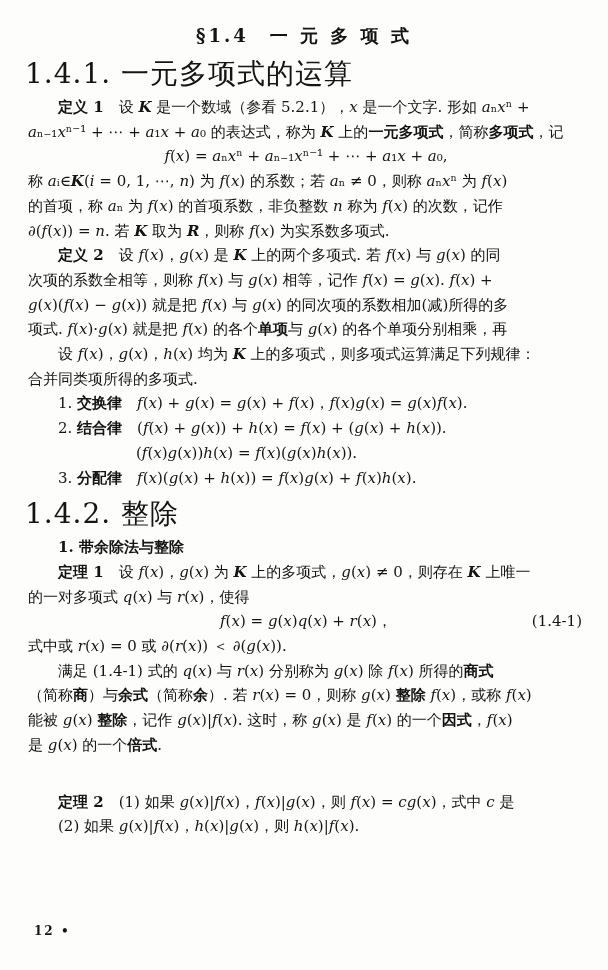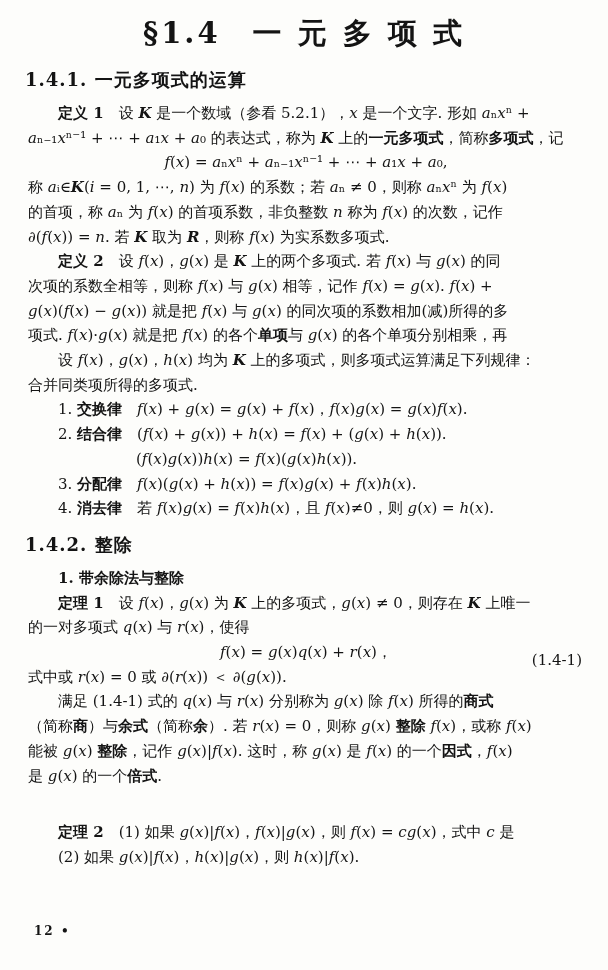--- a/index.html
+++ b/index.html
@@ -6,43 +6,43 @@
   .page {
     position:relative;
     width:608px; height:970px;
     margin:0 auto;
     background:#fdfdfb;
     color:#141414;
     font-family:"DejaVu Serif","Liberation Serif",serif;
     overflow:hidden;
   }
   .title {
-    padding-top:14px;
+    padding-top:24px;
     text-align:center;
-    font-size:29px;
+    font-size:18px;
     font-weight:700;
     letter-spacing:3px;
   }
   .content {
     margin:12px 24px 0 28px;
     font-size:15px;
     line-height:24.7px;
   }
   .content > div { white-space:nowrap; }
   .section-heading {
-    font-size:18px;
-    font-weight:700;
+    font-size:28px;
+    font-weight:400;
     letter-spacing:1px;
     margin:10px 0 7px -3px;
     line-height:28px;
   }
   .line { }
   .subheading { font-weight:700; }
   .formula { text-align:center; position:relative; }
-  .eqno { position:absolute; right:2px; top:8px; }
+  .eqno { position:absolute; right:2px; top:0; }
   i { font-style:italic; }
   b { font-weight:700; }
   .footer {
     position:absolute;
     left:34px; top:924px;
     font-size:12px;
     font-weight:700;
     letter-spacing:2px;
   }
 </style>
@@ -62,21 +62,20 @@
       <div class="line" style="padding-left: 2em;"><b>定义 2</b>　设 <i>f</i>(<i>x</i>)，<i>g</i>(<i>x</i>) 是 <b><i>K</i></b> 上的两个多项式. 若 <i>f</i>(<i>x</i>) 与 <i>g</i>(<i>x</i>) 的同</div>
       <div class="line">次项的系数全相等，则称 <i>f</i>(<i>x</i>) 与 <i>g</i>(<i>x</i>) 相等，记作 <i>f</i>(<i>x</i>) = <i>g</i>(<i>x</i>). <i>f</i>(<i>x</i>) +</div>
       <div class="line"><i>g</i>(<i>x</i>)(<i>f</i>(<i>x</i>) − <i>g</i>(<i>x</i>)) 就是把 <i>f</i>(<i>x</i>) 与 <i>g</i>(<i>x</i>) 的同次项的系数相加(减)所得的多</div>
       <div class="line">项式. <i>f</i>(<i>x</i>)·<i>g</i>(<i>x</i>) 就是把 <i>f</i>(<i>x</i>) 的各个<b>单项</b>与 <i>g</i>(<i>x</i>) 的各个单项分别相乘，再</div>
       <div class="line" style="padding-left: 2em;">设 <i>f</i>(<i>x</i>)，<i>g</i>(<i>x</i>)，<i>h</i>(<i>x</i>) 均为 <b><i>K</i></b> 上的多项式，则多项式运算满足下列规律：</div>
       <div class="line">合并同类项所得的多项式.</div>
       <div class="line" style="padding-left: 2em;">1. <b>交换律</b>　<i>f</i>(<i>x</i>) + <i>g</i>(<i>x</i>) = <i>g</i>(<i>x</i>) + <i>f</i>(<i>x</i>)，<i>f</i>(<i>x</i>)<i>g</i>(<i>x</i>) = <i>g</i>(<i>x</i>)<i>f</i>(<i>x</i>).</div>
       <div class="line" style="padding-left: 2em;">2. <b>结合律</b>　(<i>f</i>(<i>x</i>) + <i>g</i>(<i>x</i>)) + <i>h</i>(<i>x</i>) = <i>f</i>(<i>x</i>) + (<i>g</i>(<i>x</i>) + <i>h</i>(<i>x</i>)).</div>
       <div class="line" style="padding-left: 7.2em;">(<i>f</i>(<i>x</i>)<i>g</i>(<i>x</i>))<i>h</i>(<i>x</i>) = <i>f</i>(<i>x</i>)(<i>g</i>(<i>x</i>)<i>h</i>(<i>x</i>)).</div>
       <div class="line" style="padding-left: 2em;">3. <b>分配律</b>　<i>f</i>(<i>x</i>)(<i>g</i>(<i>x</i>) + <i>h</i>(<i>x</i>)) = <i>f</i>(<i>x</i>)<i>g</i>(<i>x</i>) + <i>f</i>(<i>x</i>)<i>h</i>(<i>x</i>).</div>
-      <div class="line" style="padding-left: 2em;">4. <b>消去律</b>　若 <i>f</i>(<i>x</i>)<i>g</i>(<i>x</i>) = <i>f</i>(<i>x</i>)<i>h</i>(<i>x</i>)，且 <i>f</i>(<i>x</i>)≠0，则 <i>g</i>(<i>x</i>) = <i>h</i>(<i>x</i>).</div>
       <div class="section-heading">1.4.2. 整除</div>
       <div class="subheading" style="padding-left: 2em;">1. 带余除法与整除</div>
       <div class="line" style="padding-left: 2em;"><b>定理 1</b>　设 <i>f</i>(<i>x</i>)，<i>g</i>(<i>x</i>) 为 <b><i>K</i></b> 上的多项式，<i>g</i>(<i>x</i>) ≠ 0，则存在 <b><i>K</i></b> 上唯一</div>
       <div class="line">的一对多项式 <i>q</i>(<i>x</i>) 与 <i>r</i>(<i>x</i>)，使得</div>
       <div class="formula"><i>f</i>(<i>x</i>) = <i>g</i>(<i>x</i>)<i>q</i>(<i>x</i>) + <i>r</i>(<i>x</i>)，<span class="eqno">(1.4-1)</span></div>
       <div class="line">式中或 <i>r</i>(<i>x</i>) = 0 或 ∂(<i>r</i>(<i>x</i>)) ＜ ∂(<i>g</i>(<i>x</i>)).</div>
       <div class="line" style="padding-left: 2em;">满足 (1.4-1) 式的 <i>q</i>(<i>x</i>) 与 <i>r</i>(<i>x</i>) 分别称为 <i>g</i>(<i>x</i>) 除 <i>f</i>(<i>x</i>) 所得的<b>商式</b></div>
       <div class="line">（简称<b>商</b>）与<b>余式</b>（简称<b>余</b>）. 若 <i>r</i>(<i>x</i>) = 0，则称 <i>g</i>(<i>x</i>) <b>整除</b> <i>f</i>(<i>x</i>)，或称 <i>f</i>(<i>x</i>)</div>
       <div class="line">能被 <i>g</i>(<i>x</i>) <b>整除</b>，记作 <i>g</i>(<i>x</i>)|<i>f</i>(<i>x</i>). 这时，称 <i>g</i>(<i>x</i>) 是 <i>f</i>(<i>x</i>) 的一个<b>因式</b>，<i>f</i>(<i>x</i>)</div>
       <div class="line">是 <i>g</i>(<i>x</i>) 的一个<b>倍式</b>.</div>

